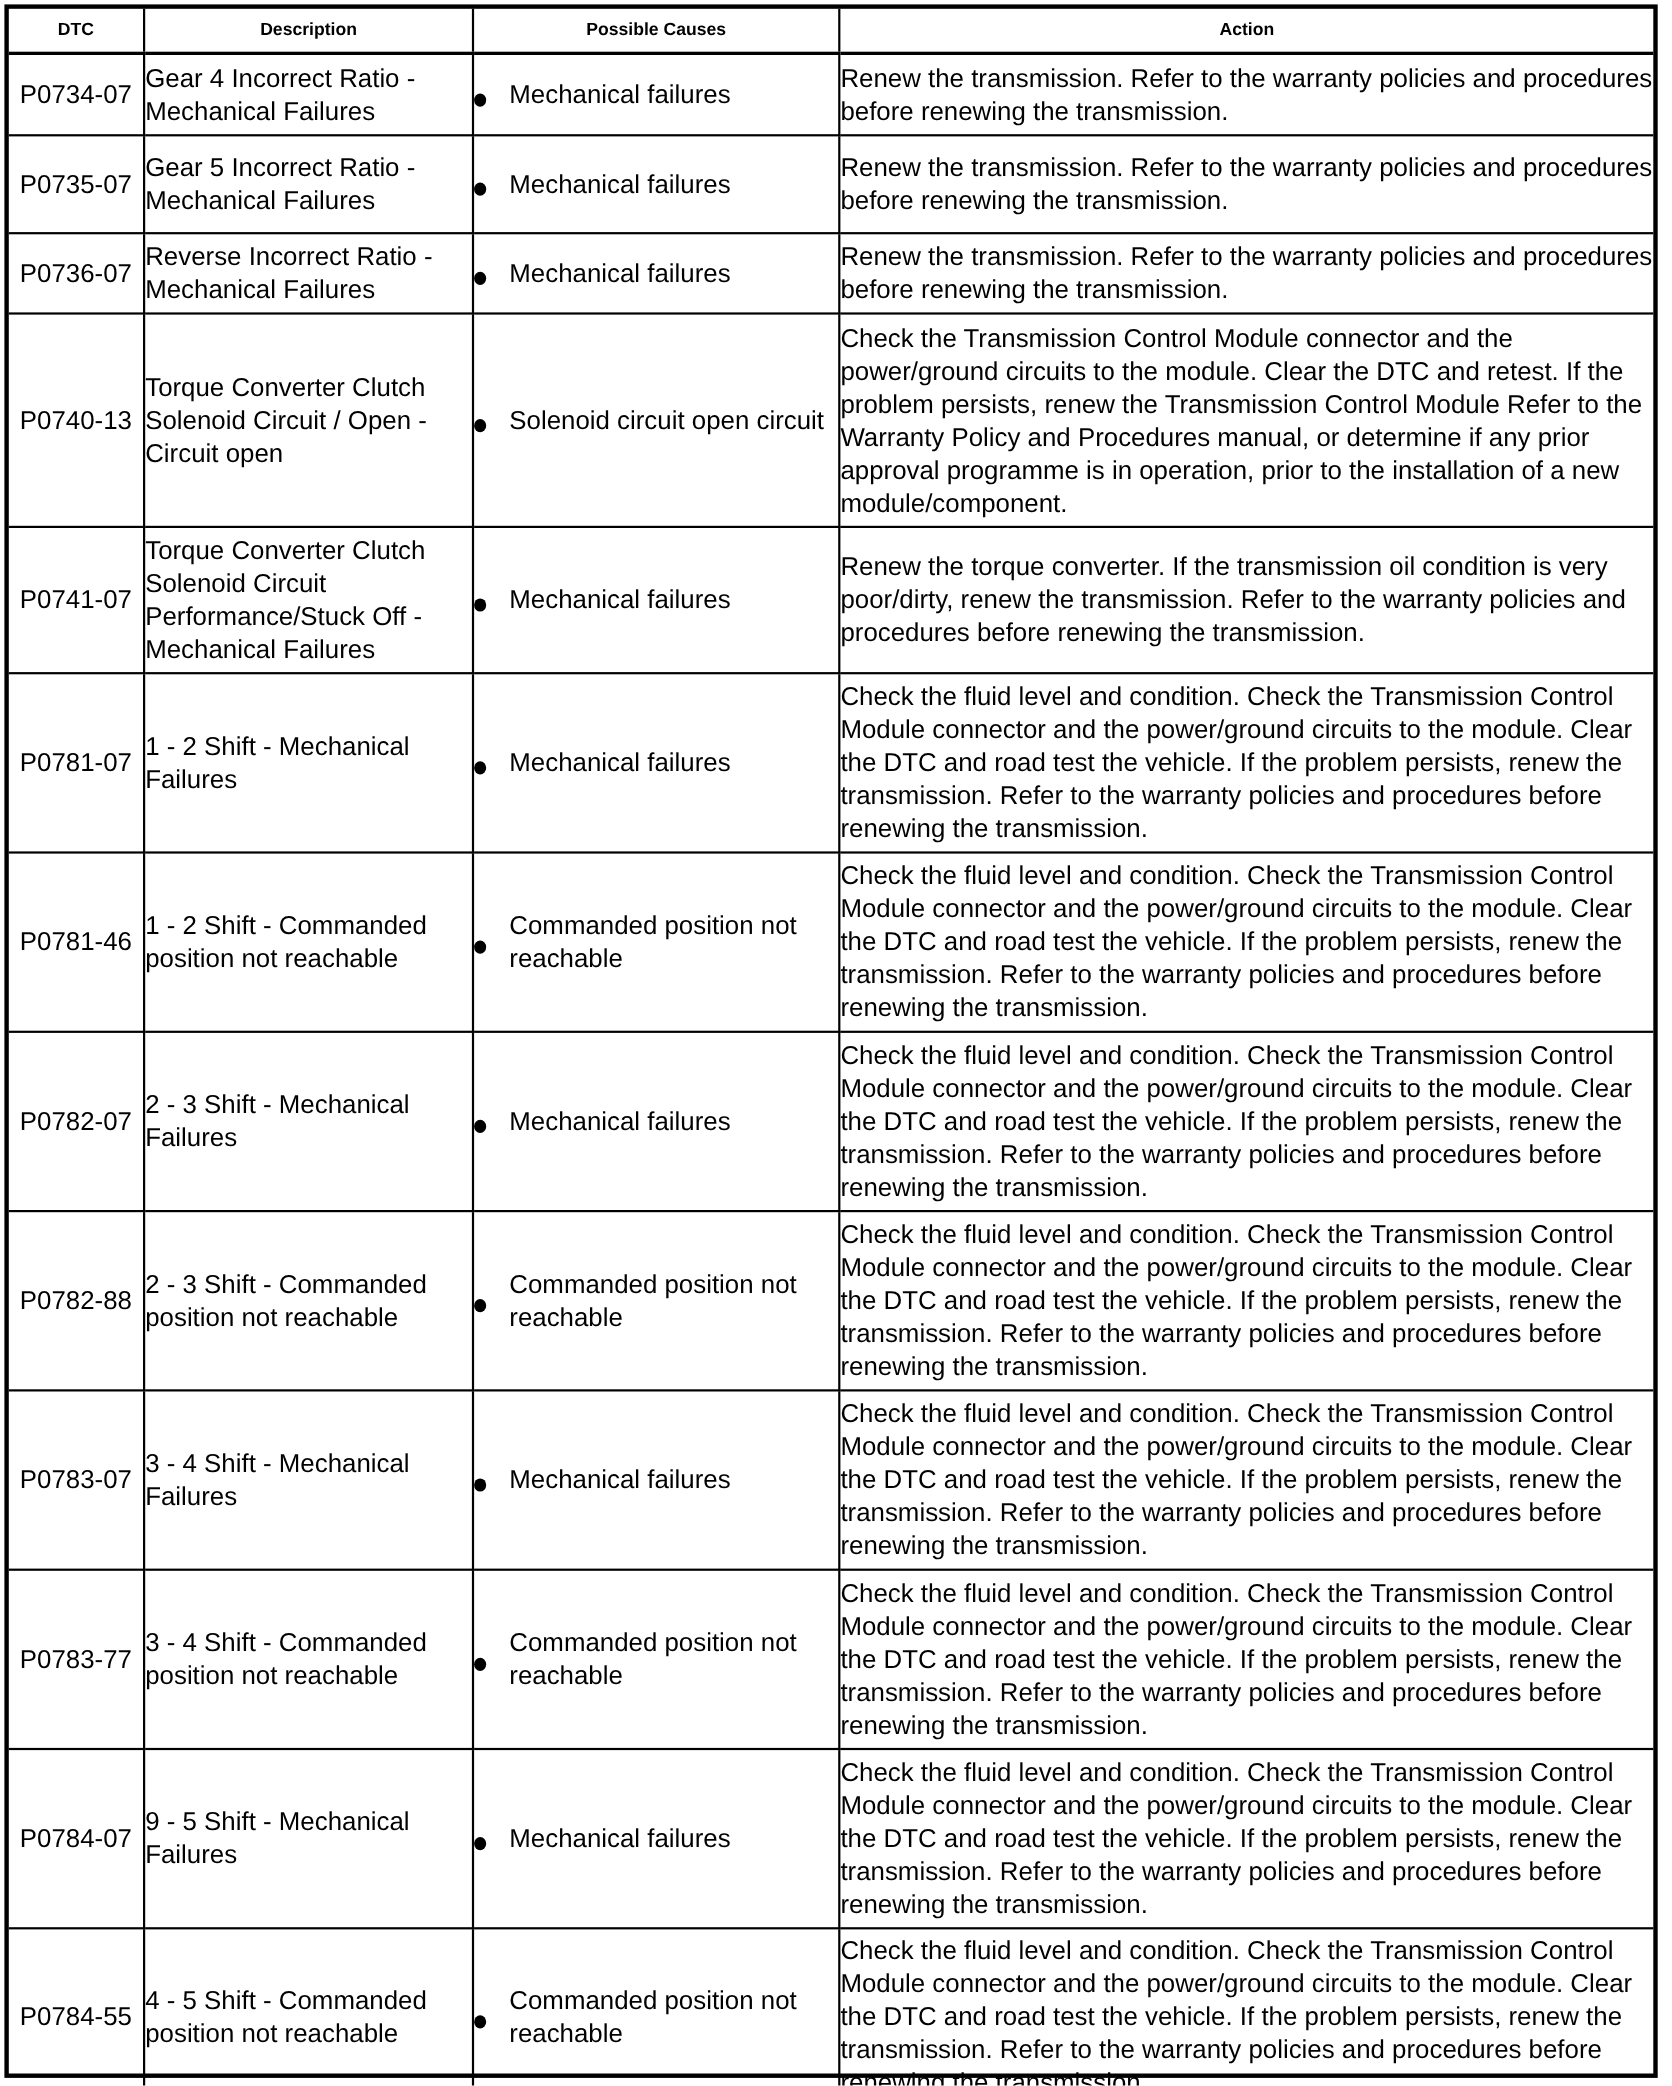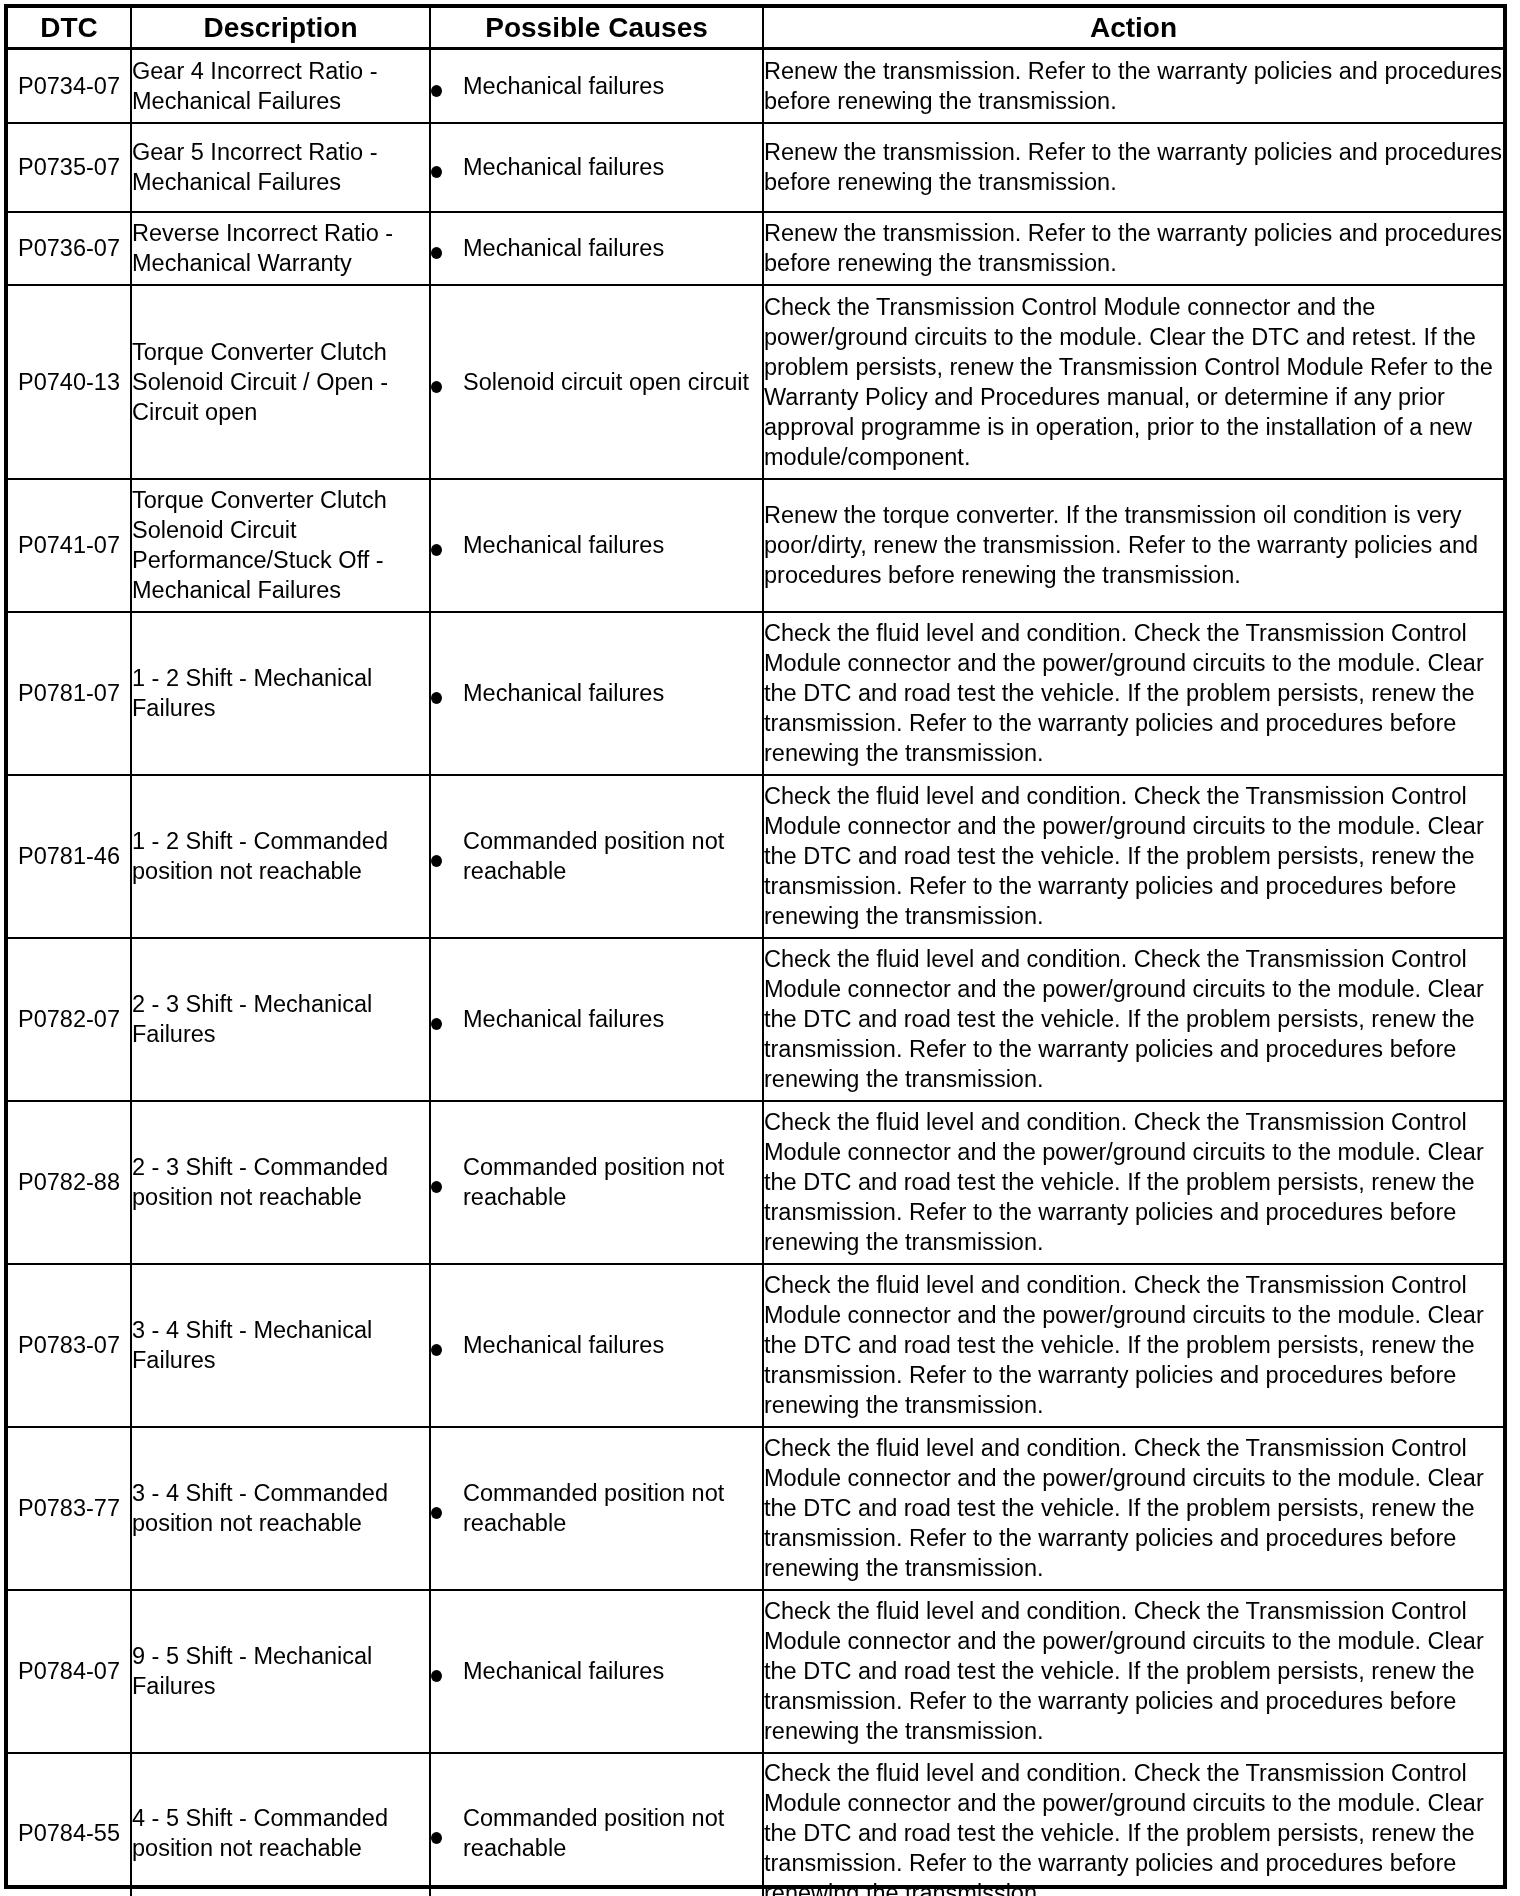--- a/index.html
+++ b/index.html
@@ -36,21 +36,21 @@
       font-size: 23.5px;
       line-height: 30px;
       vertical-align: middle;
       padding: 0;
     }
     table.dtc-table thead th {
       border-bottom: 3px solid #000;
       font-weight: bold;
       text-align: center;
       height: 39px;
-      font-size: 28px;
+      font-size: 16px;
     }
     table.dtc-table tr:first-child th { border-top: none; }
     table.dtc-table tr th:first-child,
     table.dtc-table tr td:first-child { border-left: none; }
     table.dtc-table tr th:last-child,
     table.dtc-table tr td:last-child { border-right: none; }
     table.dtc-table tbody tr:last-child td { border-bottom: none; }
 
     col.c-dtc { width: 123px; }
     col.c-desc { width: 299px; }
@@ -126,21 +126,21 @@
         <td class="cause">
             <div class="cause-item">
               <span class="bullet"></span>
               <span>Mechanical failures</span>
             </div>
           </td>
         <td class="action">Renew the transmission. Refer to the warranty policies and procedures before renewing the transmission.</td>
       </tr>
       <tr style="height:73px">
         <td class="dtc">P0736-07</td>
-        <td class="desc">Reverse Incorrect Ratio - Mechanical Warranty</td>
+        <td class="desc">Reverse Incorrect Ratio - Mechanical Failures</td>
         <td class="cause">
             <div class="cause-item">
               <span class="bullet"></span>
               <span>Mechanical failures</span>
             </div>
           </td>
         <td class="action">Renew the transmission. Refer to the warranty policies and procedures before renewing the transmission.</td>
       </tr>
       <tr style="height:194px">
         <td class="dtc">P0740-13</td>

